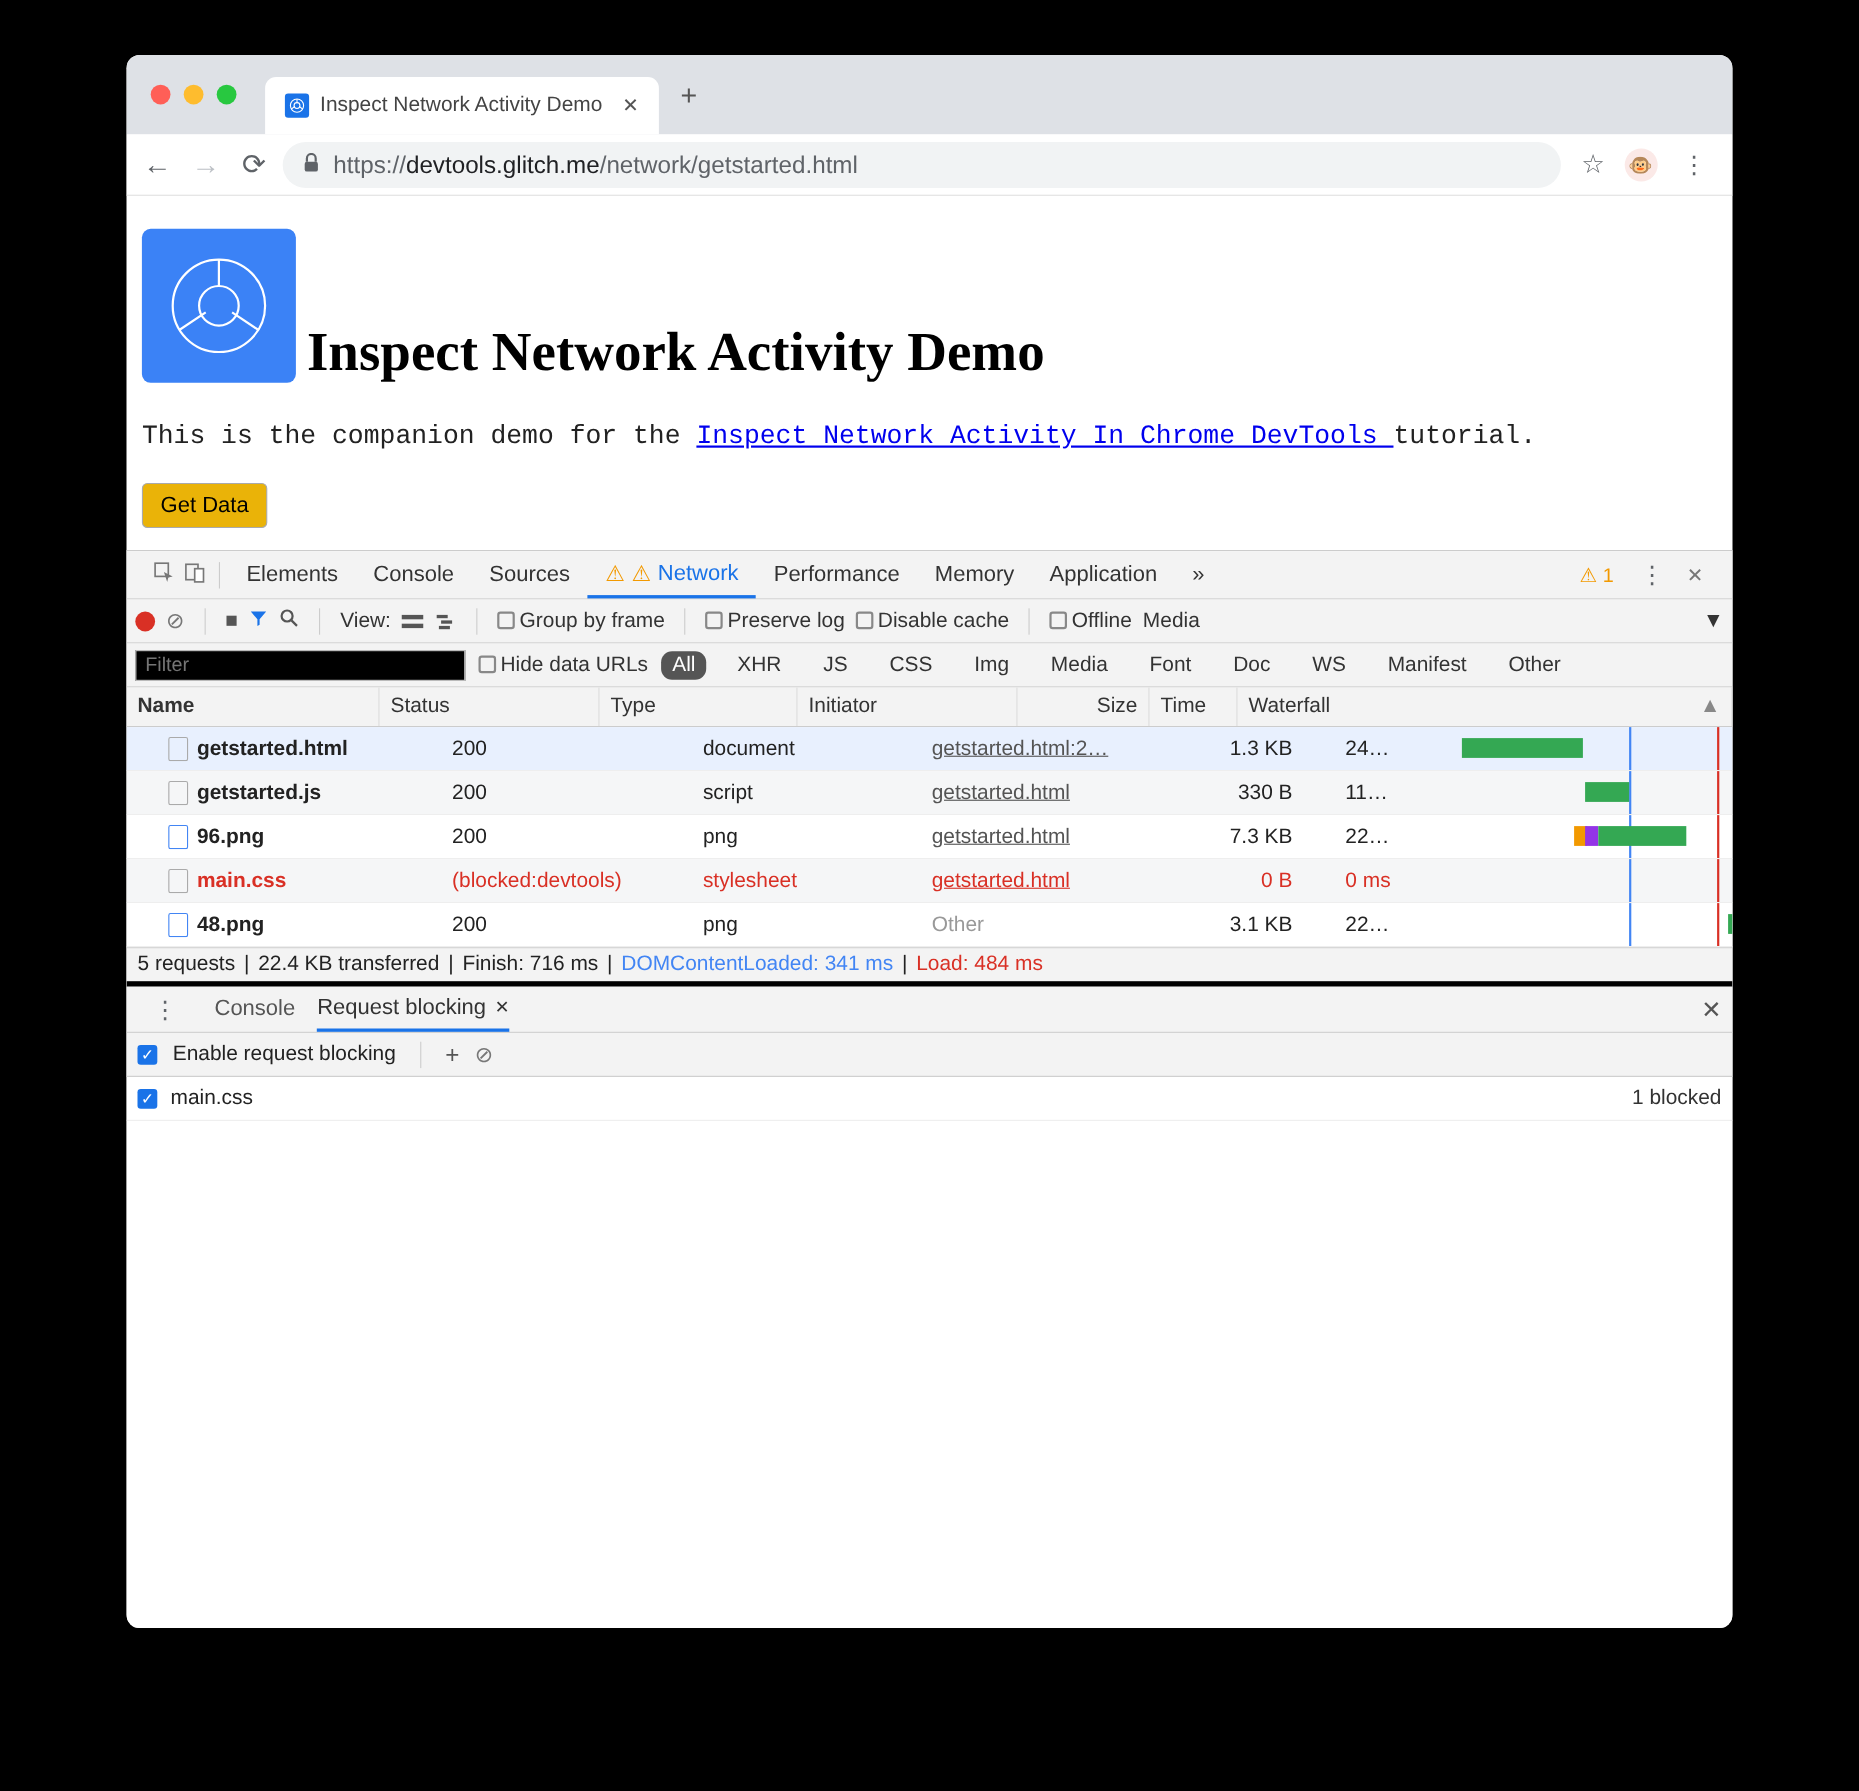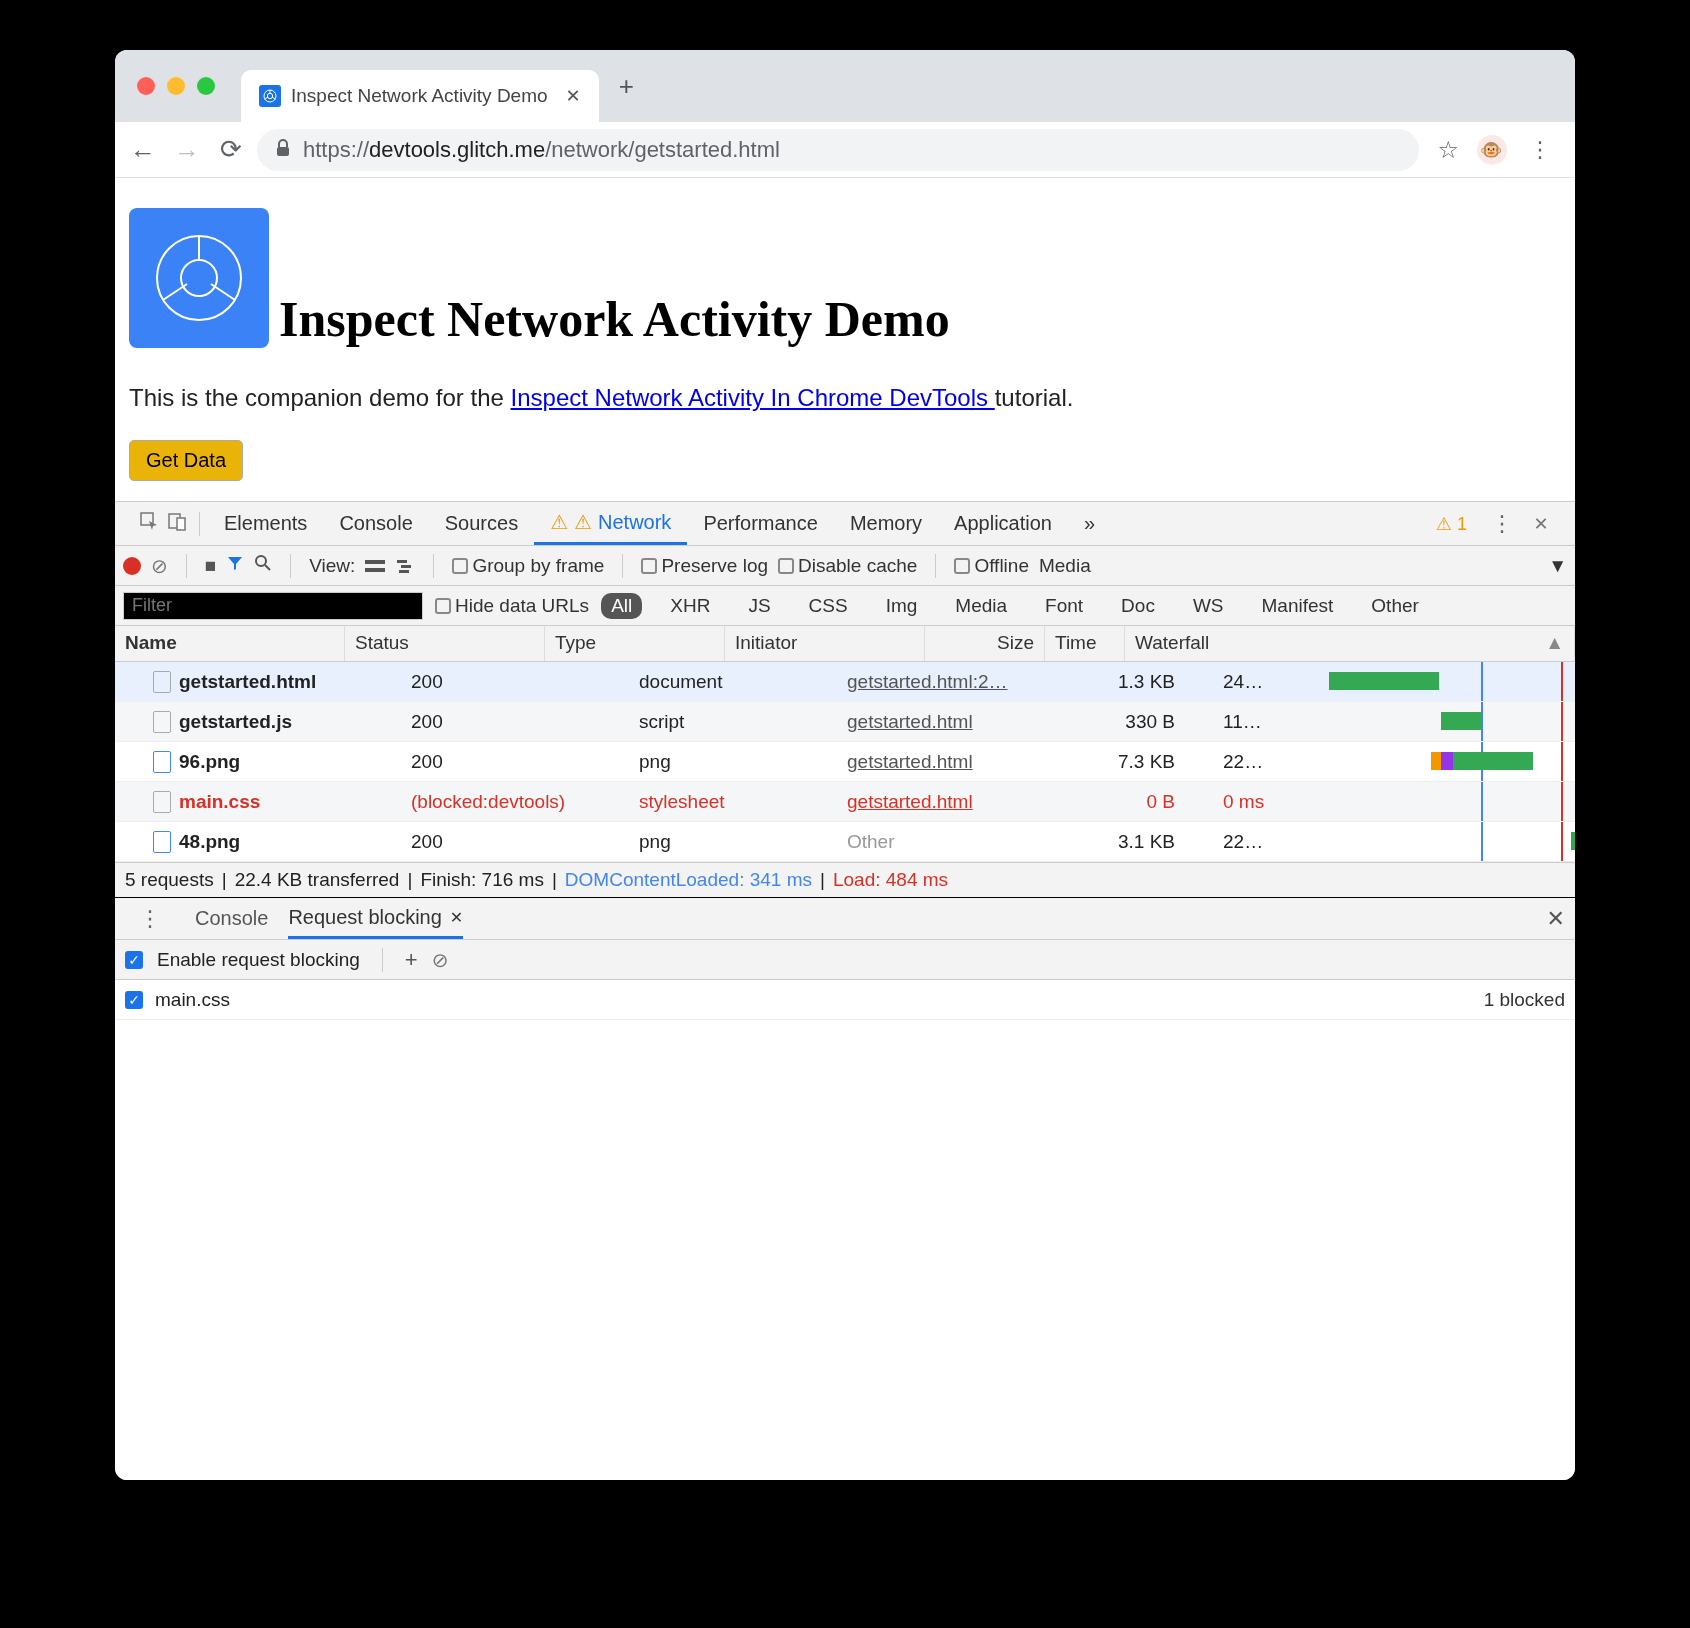--- a/index.html
+++ b/index.html
@@ -23,21 +23,21 @@
   .url { font-size: 22px; color: #5f6368; }
   .url .host { color: #202124; }
   .star { color: #5f6368; font-size: 24px; margin: 0 10px; }
   .avatar { width: 30px; height: 30px; border-radius: 50%; background: #fbe9e7; display:flex;align-items:center;justify-content:center; font-size:18px;}
   .kebab { color: #5f6368; font-size: 22px; padding: 0 14px; }
   .content { padding: 30px 14px 20px 14px; font-family: "Times New Roman", serif; }
   .heading-row { display: flex; align-items: flex-end; gap: 10px; }
   .logo { width: 140px; height: 140px; background: #3b82f6; border-radius: 8px; display:flex;align-items:center;justify-content:center;}
   .logo svg{width:100px;height:100px;}
   .h1 { font-size: 50px; font-weight: bold; font-family: "Times New Roman", serif; color: #000; }
-  .body-text { font-size: 24px; margin-top: 36px; font-family: Liberation Sans, sans-serif; }
+  .body-text { font-size: 24px; margin-top: 36px; font-family: Liberation Mono, monospace; }
   .body-text a { color: #0000ee; text-decoration: underline; }
   .getdata { margin-top: 28px; background: #eab308; border: 1px solid #aaa; border-radius: 5px; padding: 8px 16px; font-size: 20px; font-family: Arial, sans-serif; }
   .devtools { flex: 1; border-top: 1px solid #ccc; background: #fff; font-family: "Helvetica Neue", Arial, sans-serif; display:flex; flex-direction:column; }
   .dt-tabs { height: 44px; background: #f3f3f3; border-bottom: 1px solid #ccc; display: flex; align-items: center; padding: 0 20px; gap: 0;}
   .dt-ic { width: 28px; text-align: center; color: #777; font-size: 18px; }
   .dt-sep { width: 1px; height: 24px; background: #ccc; margin: 0 8px; }
   .dt-tab { padding: 0 16px; color: #333; font-size: 20px; height:100%; display:flex; align-items:center; }
   .dt-tab.active { color: #1a73e8; border-bottom: 3px solid #1a73e8; }
   .dt-tab.warn::before { content: "⚠"; color: #f29900; margin-right: 6px; }
   .warn-badge { color: #f29900; font-size: 18px; margin: 0 10px; }
@@ -68,21 +68,21 @@
   .blocked { color: #d93025 !important; }
   .blocked a { color: #d93025 !important; }
   .other-init { color: #999; }
   .waterfall { position: relative; height: 100%;}
   .wf-bar { position: absolute; top: 10px; height: 18px;}
   .wf-green { background: #34a853; }
   .wf-purple { background: #9334e6; }
   .wf-orange { background: #f29900;}
   .vline-blue { position:absolute; top:0; bottom:0; width:2px; background:#4285f4; left:160px;}
   .vline-red { position:absolute; top:0; bottom:0; width:2px; background:#d93025; left:240px;}
-  .summary { height: 36px; background: #f3f3f3; border-top: 1px solid #ccc; border-bottom: 1px solid #000000; display: flex; align-items: center; padding: 0 10px; font-size: 19px; gap: 8px;}
+  .summary { height: 36px; background: #f3f3f3; border-top: 1px solid #ccc; border-bottom: 5px solid #000000; display: flex; align-items: center; padding: 0 10px; font-size: 19px; gap: 8px;}
   .summary .dcl { color: #4285f4; }
   .summary .load { color: #d93025; }
   .drawer-tabs { height: 42px; background: #f3f3f3; border-bottom: 1px solid #ccc; display: flex; align-items: center; padding: 0 10px; gap: 20px; font-size: 20px;}
   .drawer-tab { color: #555; height:100%; display:flex; align-items:center;}
   .drawer-tab.active { color: #333; border-bottom: 3px solid #1a73e8; }
   .drawer-close { margin-left: auto; color: #555; font-size: 22px; }
   .drawer-bar { height: 40px; background: #f3f3f3; border-bottom: 1px solid #ccc; display: flex; align-items: center; padding: 0 10px; gap: 14px; font-size: 19px;}
   .chk { width: 18px; height: 18px; background: #1a73e8; border-radius: 3px; color: #fff; display:inline-flex;align-items:center;justify-content:center; font-size:14px;}
   .plus-ic { color: #555; font-size: 22px;}
   .drawer-item { height: 40px; display: flex; align-items: center; padding: 0 10px; gap: 12px; font-size: 19px; border-bottom:1px solid #eee;}

